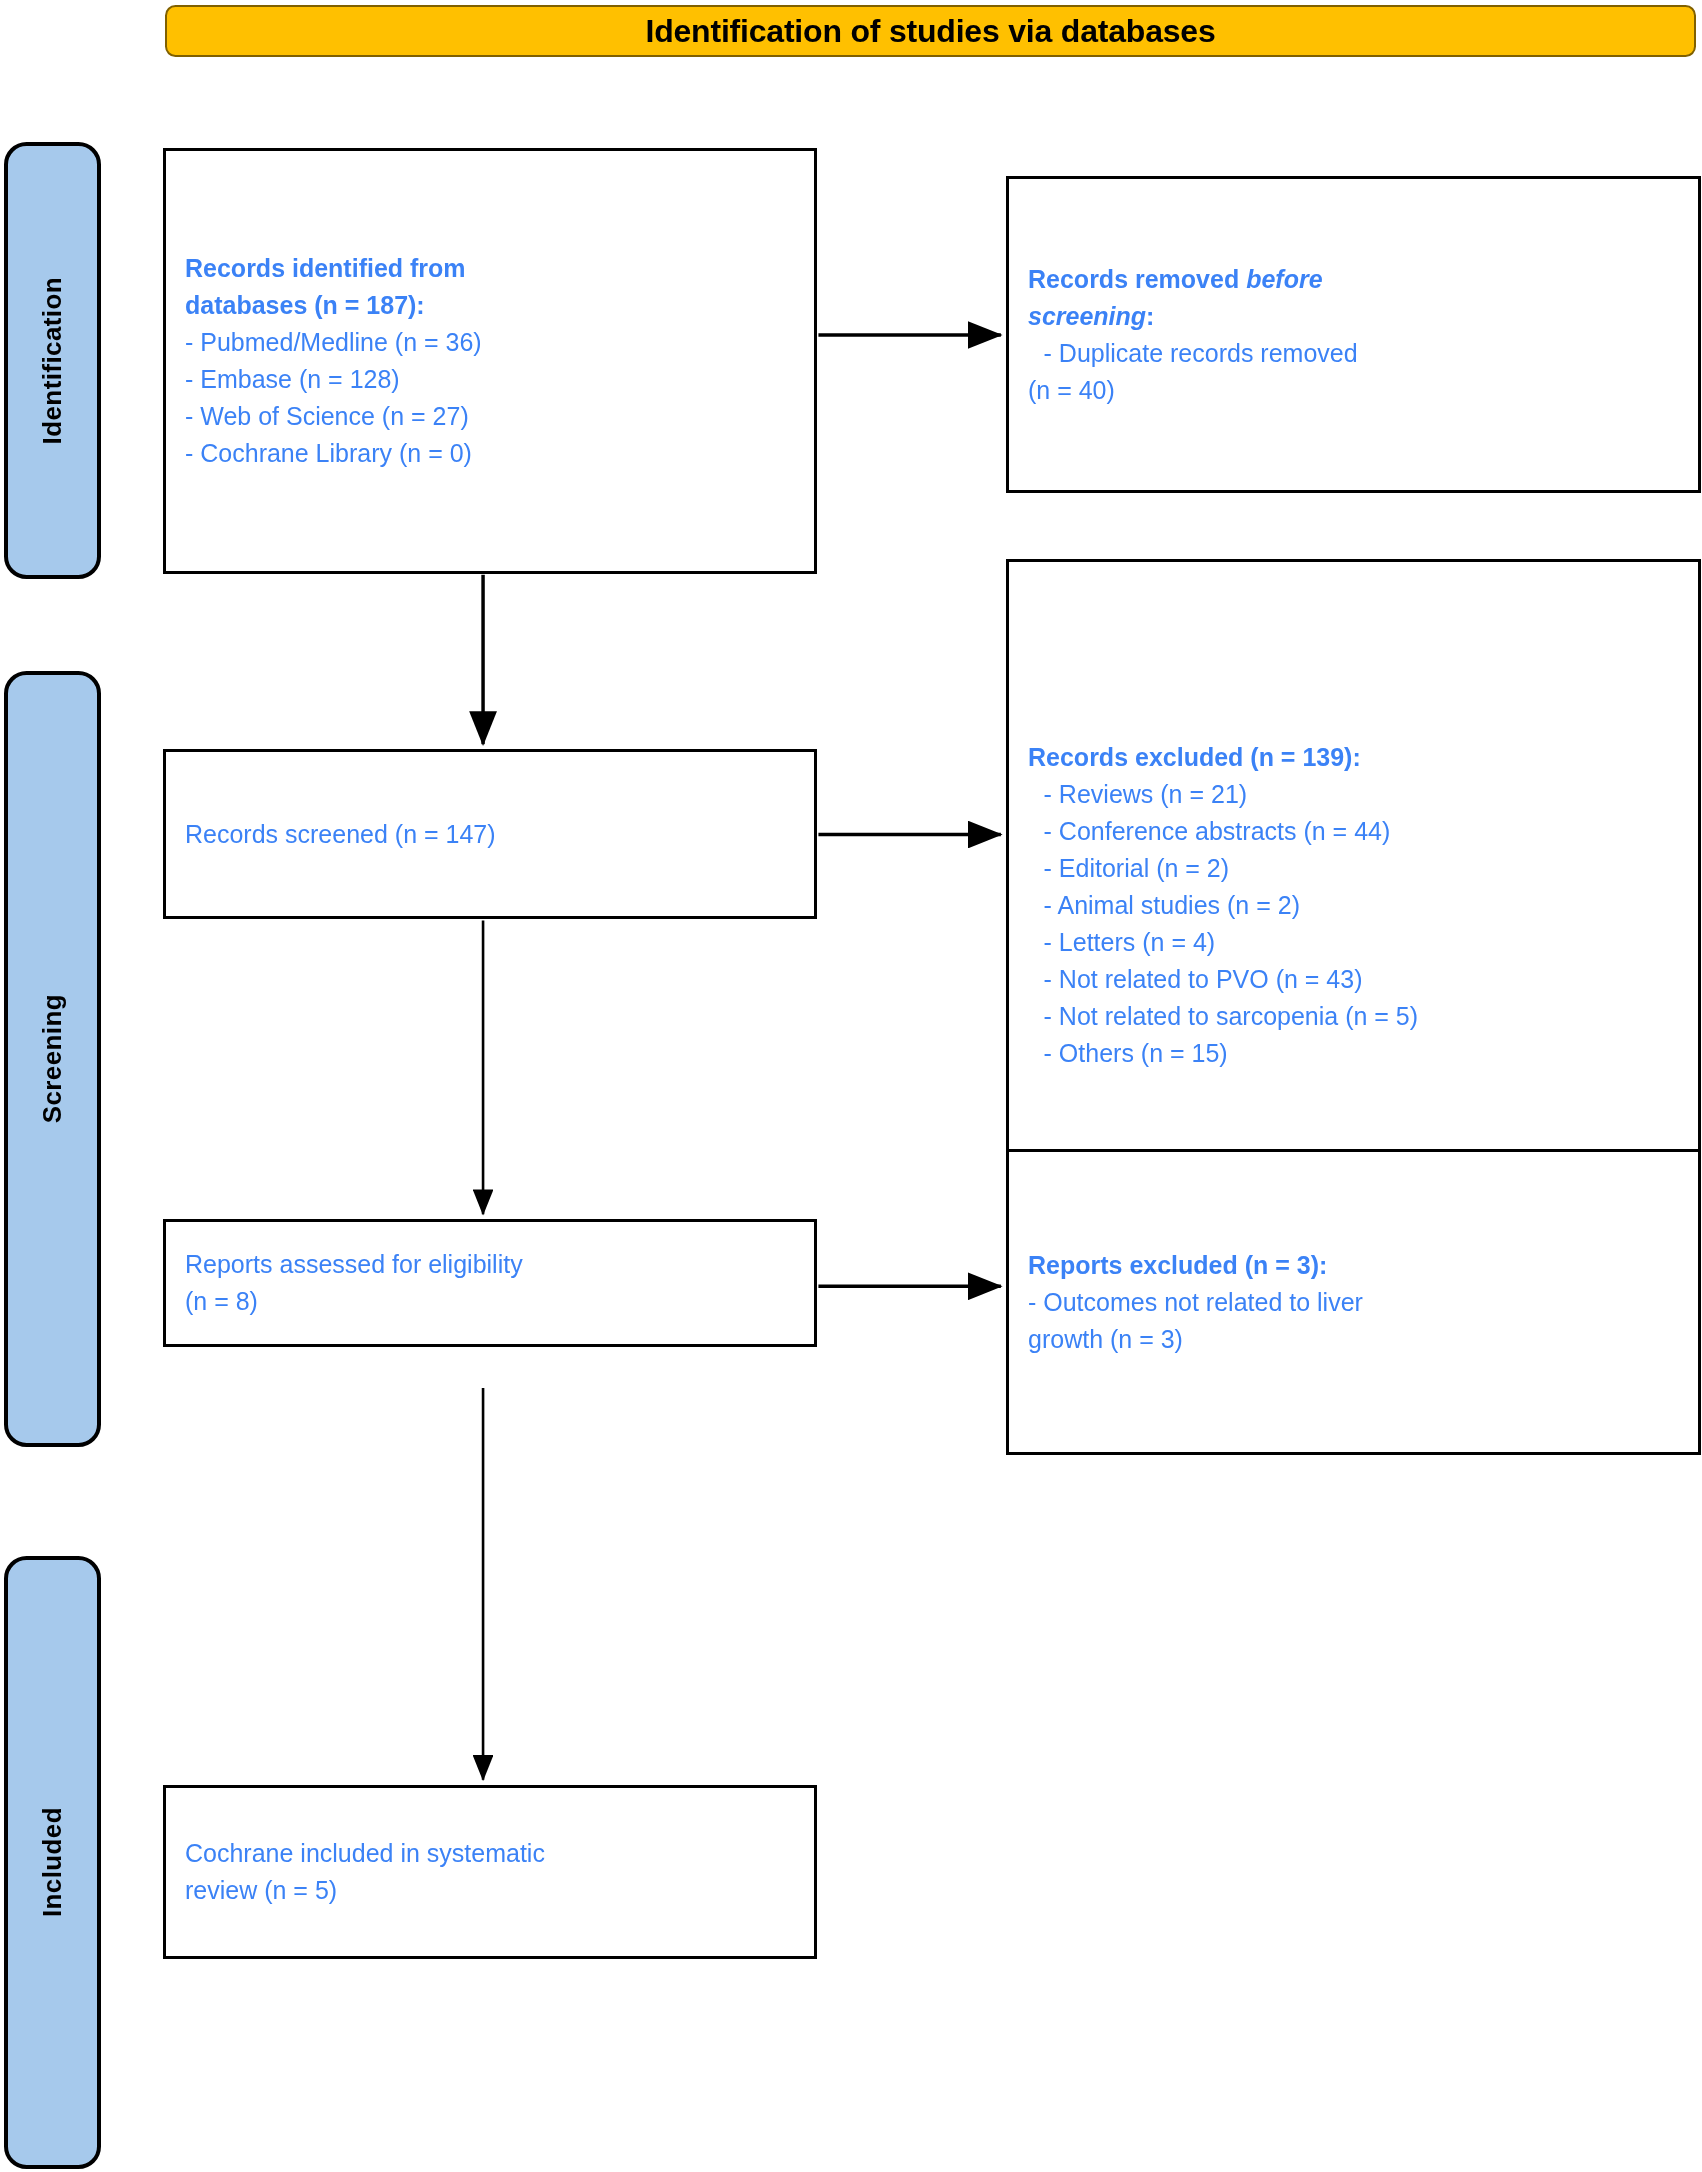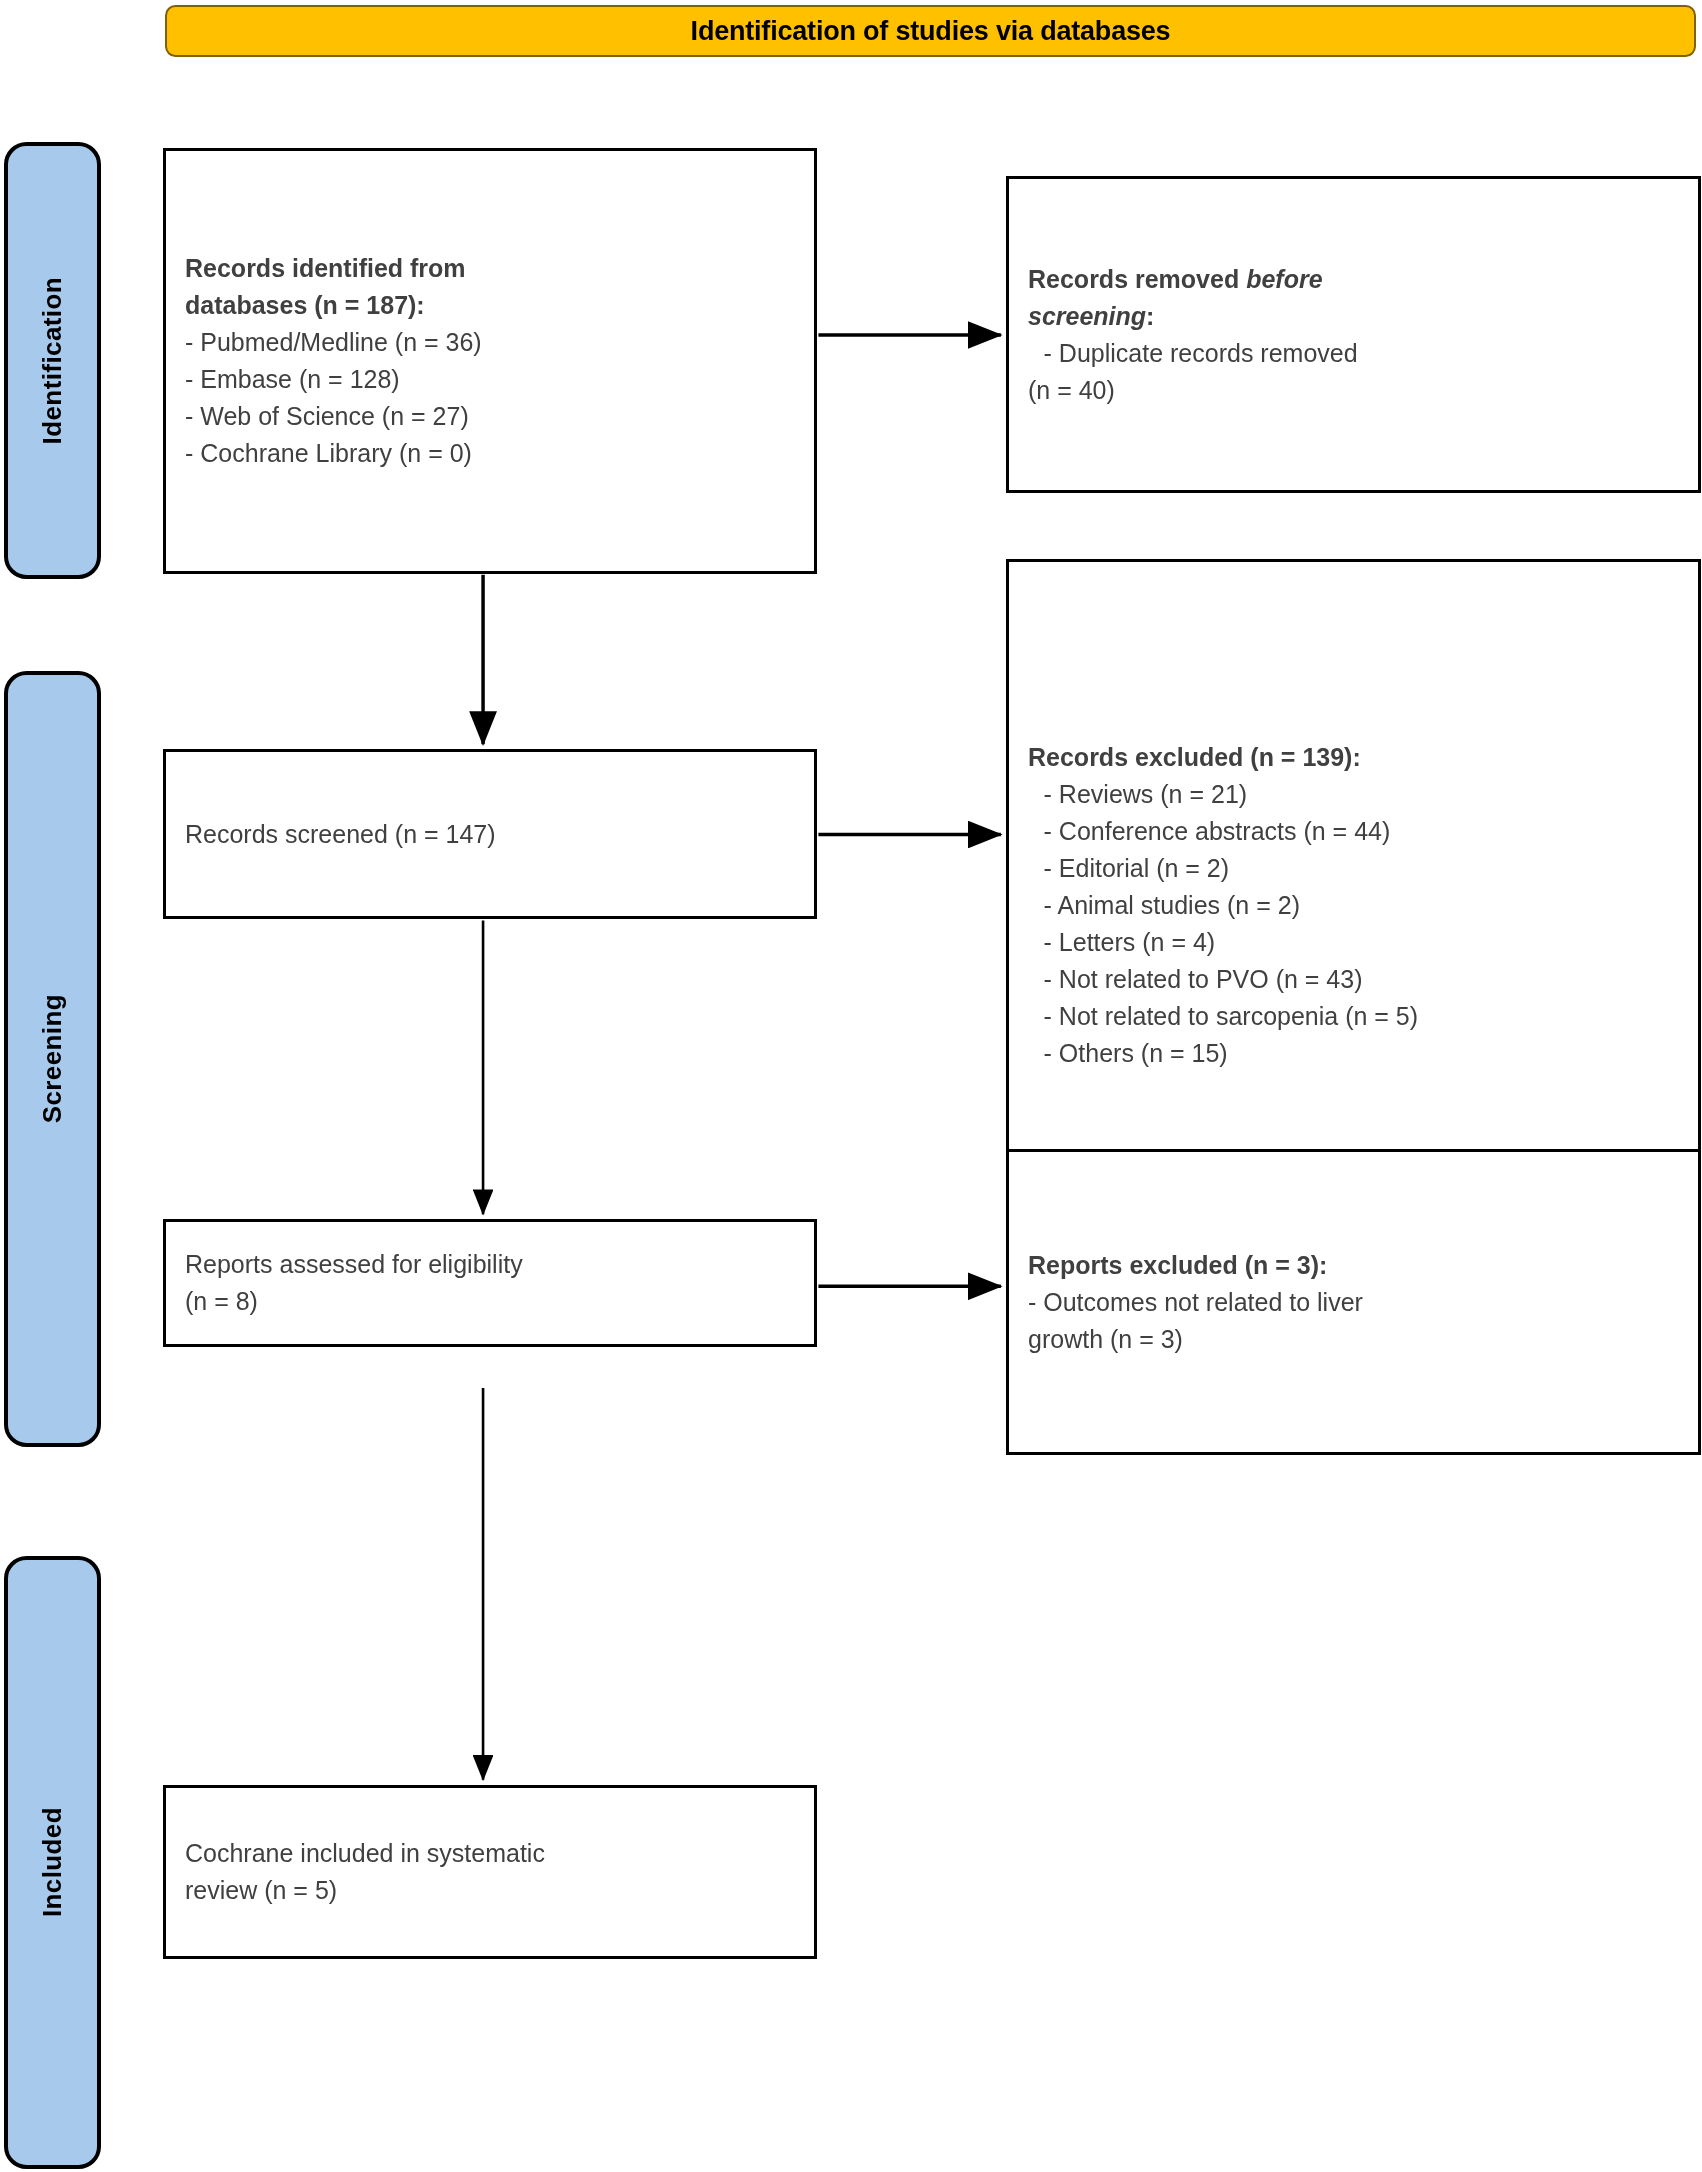--- a/index.html
+++ b/index.html
@@ -29,21 +29,21 @@
     height: 52px;
     background: #FFC000;
     border: 2.6px solid #806000;
     border-radius: 10.4px;
     box-sizing: border-box;
     display: flex;
     align-items: center;
     justify-content: center;
   }
   .phase-header .hdr-text {
-    font-size: 27px;
+    font-size: 32px;
     font-weight: bold;
     letter-spacing: -0.2px;
     color: #000000;
     white-space: nowrap;
   }
 
   
   .phase-bar {
     position: absolute;
     left: 4.3px;
@@ -76,21 +76,21 @@
     border: 3.5px solid #000000;
     box-sizing: border-box;
     padding: 0 19px;
     display: flex;
     flex-direction: column;
     justify-content: center;
   }
   .flow-box .line {
     font-size: 25px;
     line-height: 37px;
-    color: #404040;
+    color: #3b82f6;
     white-space: nowrap;
   }
   .flow-box .line.bold { font-weight: bold; }
   .flow-box .line.indent { padding-left: 15.6px; }
   .flow-box .line .ital { font-style: italic; }
 
   
   .box-identified   { left: 163px;  top: 148px;  width: 654px;  height: 426px; }
   .box-removed      { left: 1006px; top: 176px;  width: 695px;  height: 317px; }
   .box-screened     { left: 163px;  top: 749px;  width: 654px;  height: 170px; }

